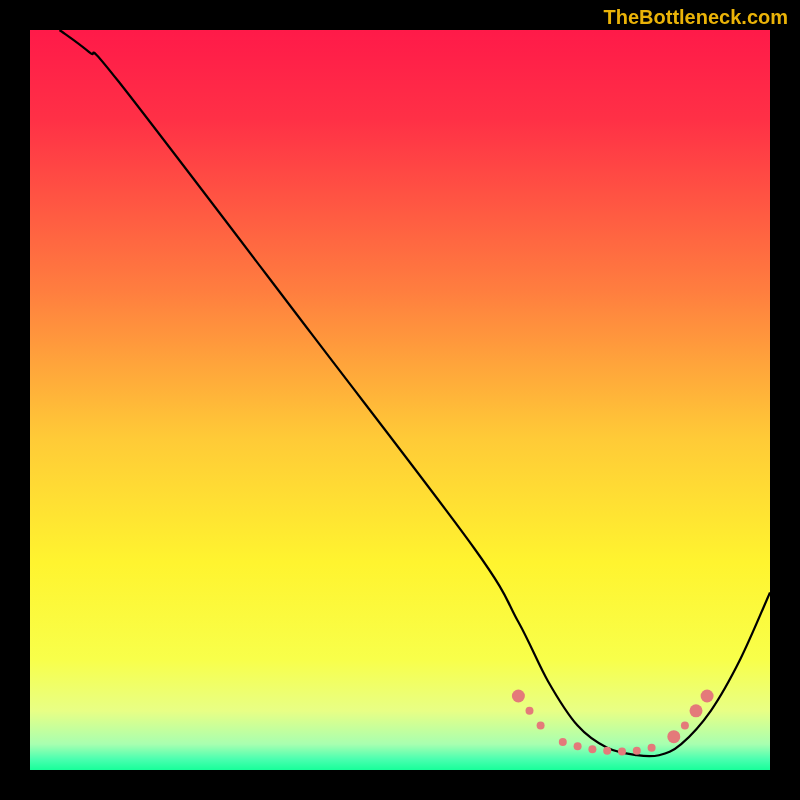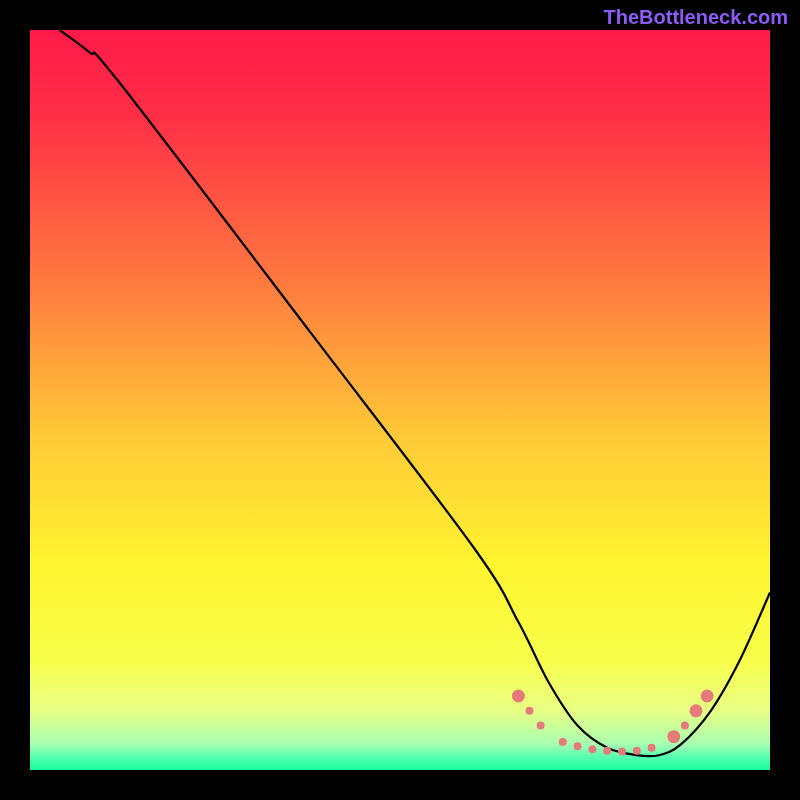--- a/index.html
+++ b/index.html
@@ -18,21 +18,21 @@
     width: 800px;
     height: 800px;
   }
   .watermark {
     position: absolute;
     top: 6px;
     right: 12px;
     font-family: Arial, Helvetica, sans-serif;
     font-size: 20px;
     font-weight: bold;
-    color: #8b5cf6;
+    color: #eab308;
     letter-spacing: 0px;
   }
   .plot-area {
     position: absolute;
     top: 30px;
     left: 30px;
     width: 740px;
     height: 740px;
   }
   svg {

